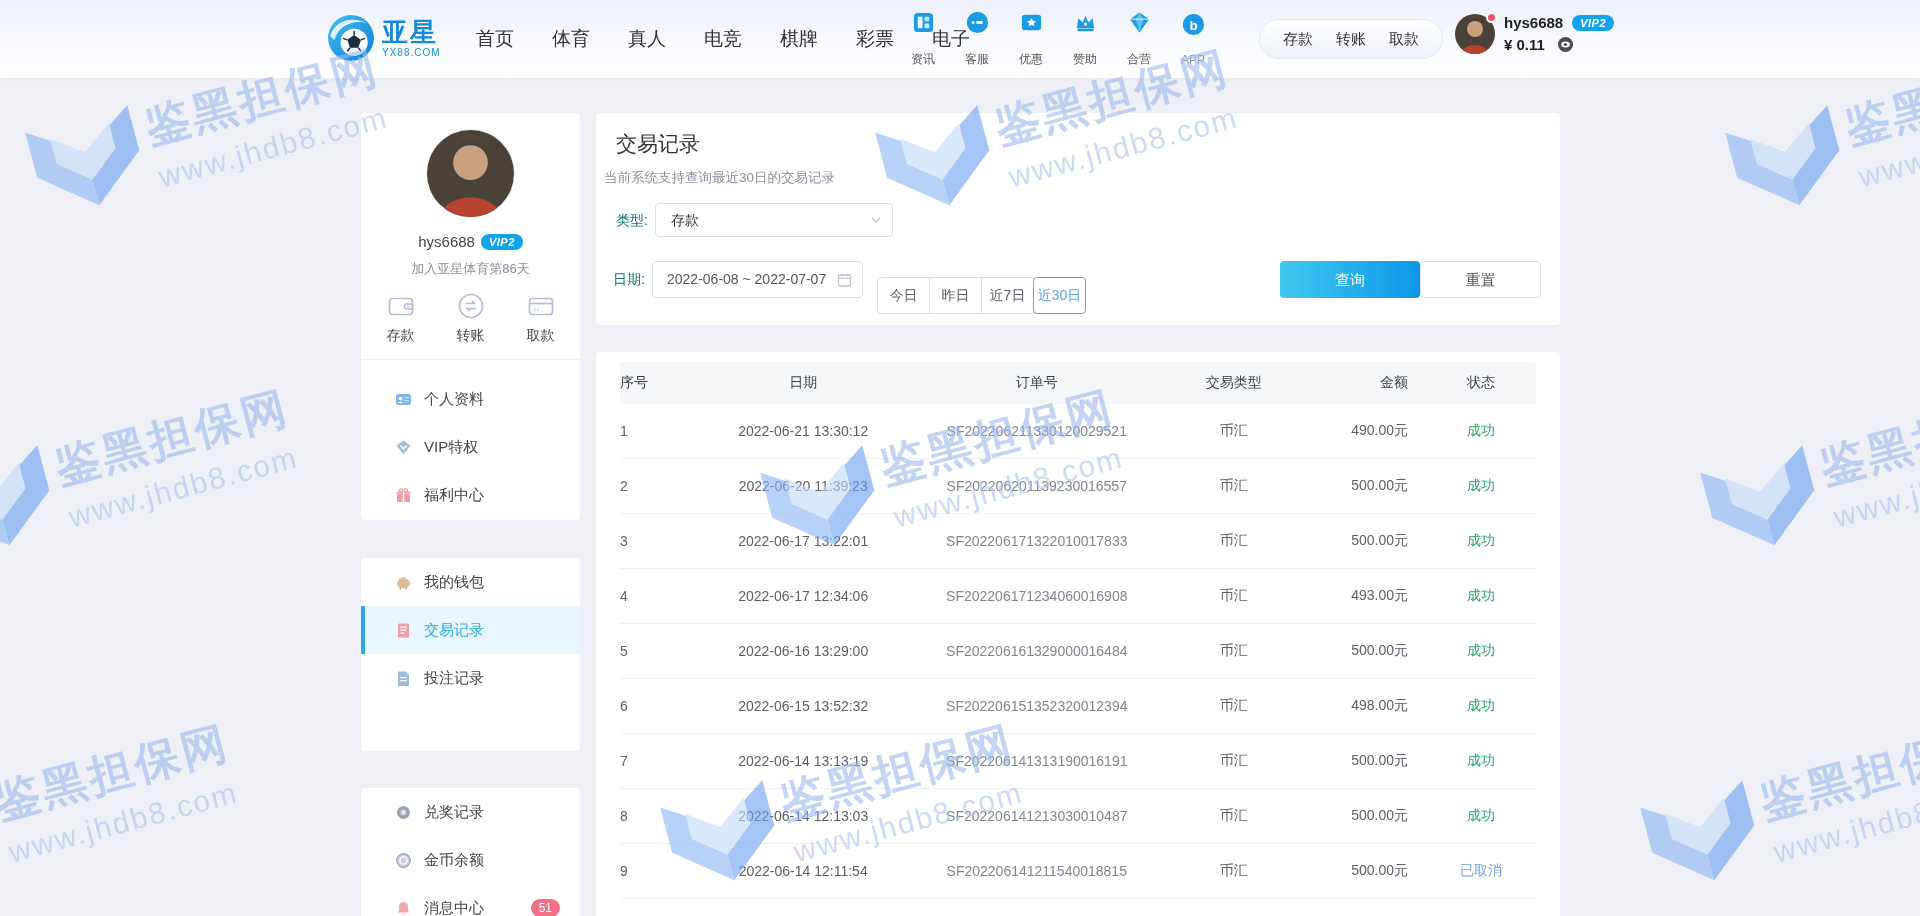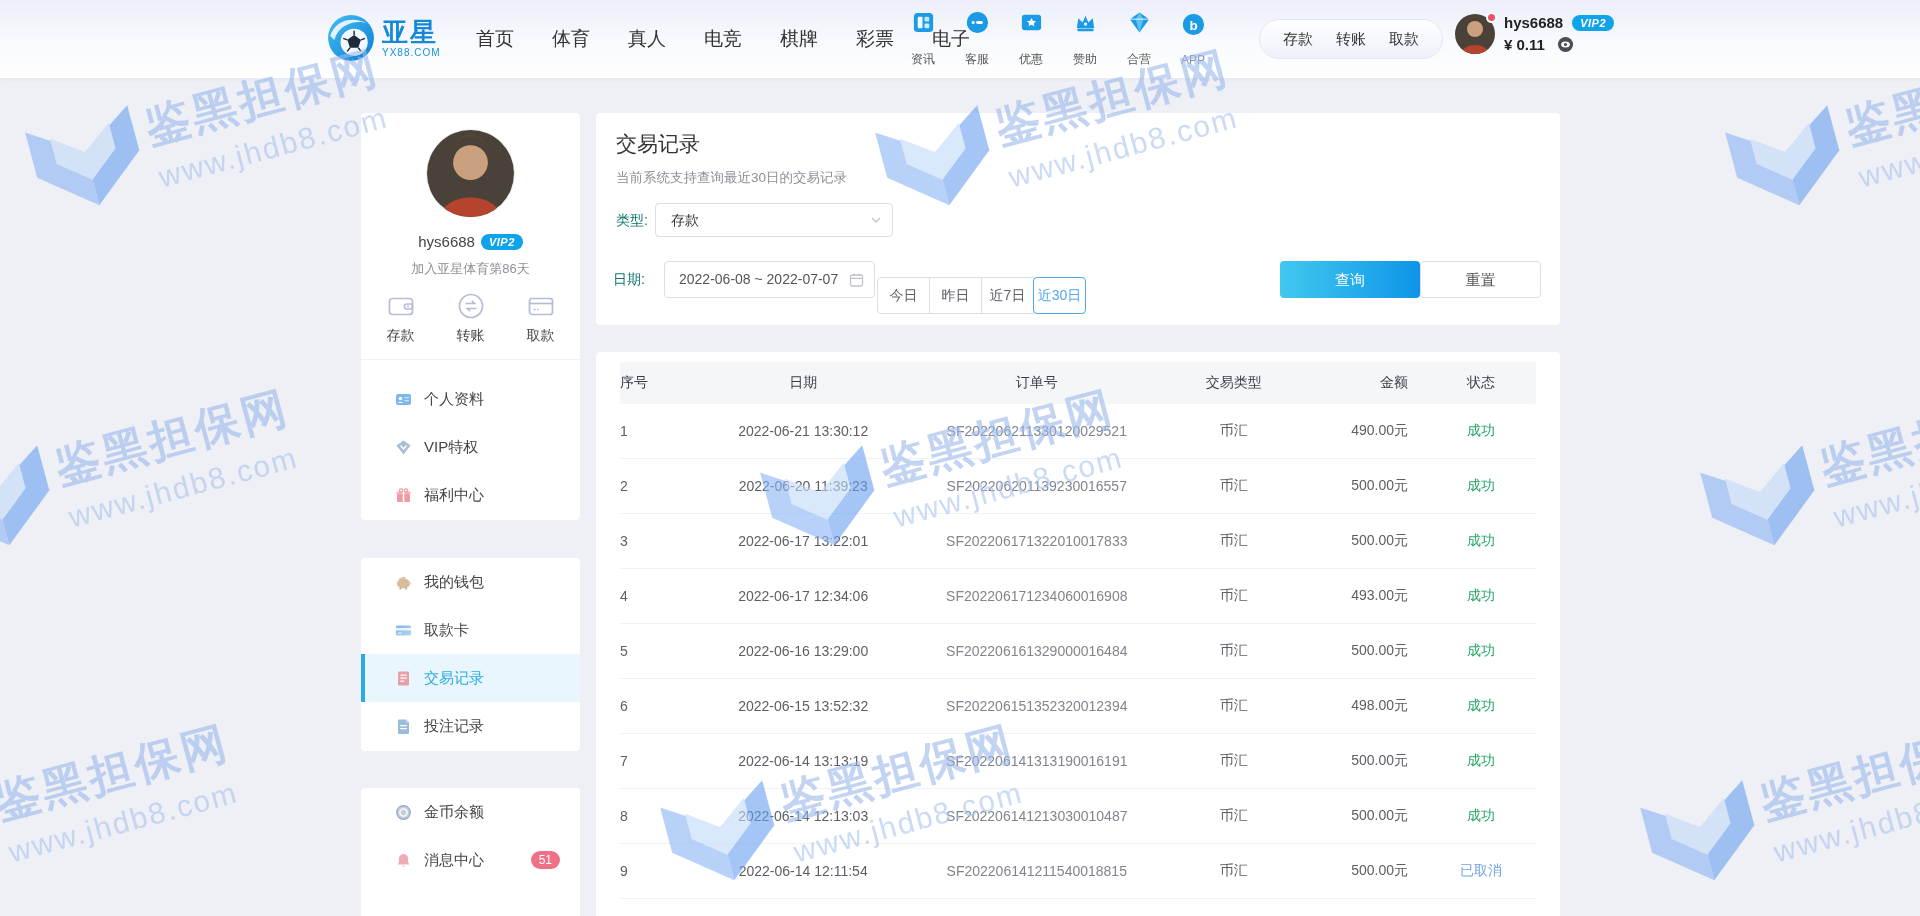--- a/index.html
+++ b/index.html
@@ -76,34 +76,34 @@
   .menu-a { top:262px; }
   .menu-top { top:0; }
   .m-item { height:48px; display:flex; align-items:center; padding-left:30px; gap:12px; font-size:15px; color:#444; cursor:pointer; border-left:4px solid transparent; }
   .m-item svg { width:17px; height:17px; flex:none; }
   .m-item.active { background:#e9f6fd; border-left-color:#2aabe3; color:#2aabe3; }
   .msg-badge { margin-left:auto; margin-right:20px; background:#ee7187; color:#fff; font-size:12px; line-height:18px; padding:0 8px; border-radius:9px; }
 
   
   .filter-card { position:absolute; left:596px; top:113px; width:964px; height:212px; background:#fff; border-radius:4px; z-index:5; }
   .f-title { position:absolute; left:20px; top:17px; font-size:21px; font-weight:500; color:#333; }
-  .f-sub { position:absolute; left:20px; top:56px; font-size:13.5px; color:#8a8f99; }
+  .f-sub { position:absolute; left:8px; top:56px; font-size:13.5px; color:#8a8f99; }
   .f-label { position:absolute; font-size:14px; color:#0f766e; line-height:37px; }
   .f-type-label { left:20px; top:90px; line-height:34px; }
   .f-date-label { left:17px; top:148px; }
   .f-select {
     position:absolute; left:59px; top:90px; width:238px; height:34px;
     border:1px solid #dcdfe6; border-radius:4px; background:#fff;
     font-size:14px; color:#333; line-height:32px; padding:0 30px 0 15px; cursor:pointer;
   }
   .f-select svg, .f-date svg { position:absolute; right:10px; top:50%; transform:translateY(-50%); }
   .f-date {
     position:absolute; left:56px; top:148px; width:211px; height:37px;
     border:1px solid #dcdfe6; border-radius:4px; background:#fff;
-    font-size:14px; color:#555; line-height:35px; padding:0 34px 0 14px; cursor:text; white-space:nowrap;margin-left:12px;
+    font-size:14px; color:#555; line-height:35px; padding:0 34px 0 14px; cursor:text; white-space:nowrap;
   }
   .f-range { position:absolute; left:281px; top:164px; height:37px; display:flex; }
   .r-btn {
     width:53px; height:37px; background:#fff; border:1px solid #dcdfe6; margin-left:-1px;
     font-size:14px; color:#5a5f66; line-height:35px; text-align:center; cursor:pointer; position:relative;
   }
   .r-btn:first-child { border-radius:4px 0 0 4px; margin-left:0; }
   .r-btn:last-child { border-radius:0 4px 4px 0; }
   .r-btn.active { color:#53a8e8; border-color:#53a8e8; z-index:2; border-radius:4px; }
   .f-search {
@@ -339,34 +339,20 @@
       <svg viewBox="0 0 17 17">
         <ellipse cx="8.5" cy="9.5" rx="6.5" ry="5" fill="#d9bb97"></ellipse>
         <path d="M3.5 5.5 L5.5 3.5 L6.5 6z" fill="#d9bb97"></path>
         <rect x="6.5" y="3.2" width="4" height="1.2" rx=".6" fill="#c8a67e"></rect>
         <circle cx="15" cy="9.5" r="1.2" fill="#e8d4b8"></circle>
         <rect x="4.5" y="13.5" width="1.6" height="2" fill="#c8a67e"></rect>
         <rect x="10.5" y="13.5" width="1.6" height="2" fill="#c8a67e"></rect>
       </svg>
       <span>我的钱包</span>
     </div>
-    <div class="m-item">
-      <svg viewBox="0 0 17 17">
-        <defs>
-            <linearGradient id="cardg" x1="0" y1="0" x2="1" y2="1">
-          <stop offset="0" stop-color="#7db6ea"></stop>
-              <stop offset="1" stop-color="#b3d6f4"></stop>
-        </linearGradient>
-          </defs>
-        <rect x="1" y="3.5" width="15" height="10" rx="1.6" fill="url(#cardg)"></rect>
-        <rect x="1" y="6" width="15" height="2.4" fill="#fff" opacity=".85"></rect>
-        <rect x="3" y="10.5" width="4" height="1.2" rx=".6" fill="#e6f2fc"></rect>
-      </svg>
-      <span>取款卡</span>
-    </div>
     <div class="m-item active">
       <svg viewBox="0 0 17 17">
         <rect x="3" y="1.5" width="11" height="14" rx="1.2" fill="#e8a0a8"></rect>
         <rect x="5.2" y="4.5" width="6.6" height="1.2" rx=".6" fill="#fff"></rect>
         <rect x="5.2" y="7.5" width="6.6" height="1.2" rx=".6" fill="#fff"></rect>
         <rect x="5.2" y="10.5" width="4" height="1.2" rx=".6" fill="#fff"></rect>
       </svg>
       <span>交易记录</span>
     </div>
     <div class="m-item">
@@ -376,20 +362,28 @@
         <rect x="5" y="7" width="7" height="1.2" rx=".6" fill="#fff"></rect>
         <rect x="5" y="10" width="7" height="1.2" rx=".6" fill="#fff"></rect>
       </svg>
       <span>投注记录</span>
     </div>
   </div>
 </div>
 
 <div class="side-card side-c">
   <div class="side-menu menu-top">
+    <div class="m-item">
+      <svg viewBox="0 0 17 17">
+        <circle cx="8.5" cy="8.5" r="6.5" fill="#9aa2b2"></circle>
+        <circle cx="8.5" cy="8.5" r="3" fill="#d3d7df"></circle>
+        <circle cx="8.5" cy="8.5" r="1.2" fill="#fff"></circle>
+      </svg>
+      <span>兑奖记录</span>
+    </div>
     <div class="m-item">
       <svg viewBox="0 0 17 17">
         <circle cx="8.5" cy="8.5" r="6.8" fill="#c6cede"></circle>
         <circle cx="8.5" cy="8.5" r="6.8" fill="none" stroke="#98a5c0" stroke-width="1.2"></circle>
         <circle cx="8.5" cy="8.5" r="3.6" fill="none" stroke="#ffffff" stroke-width="1.4"></circle>
       </svg>
       <span>金币余额</span>
     </div>
     <div class="m-item">
       <svg viewBox="0 0 17 17">

